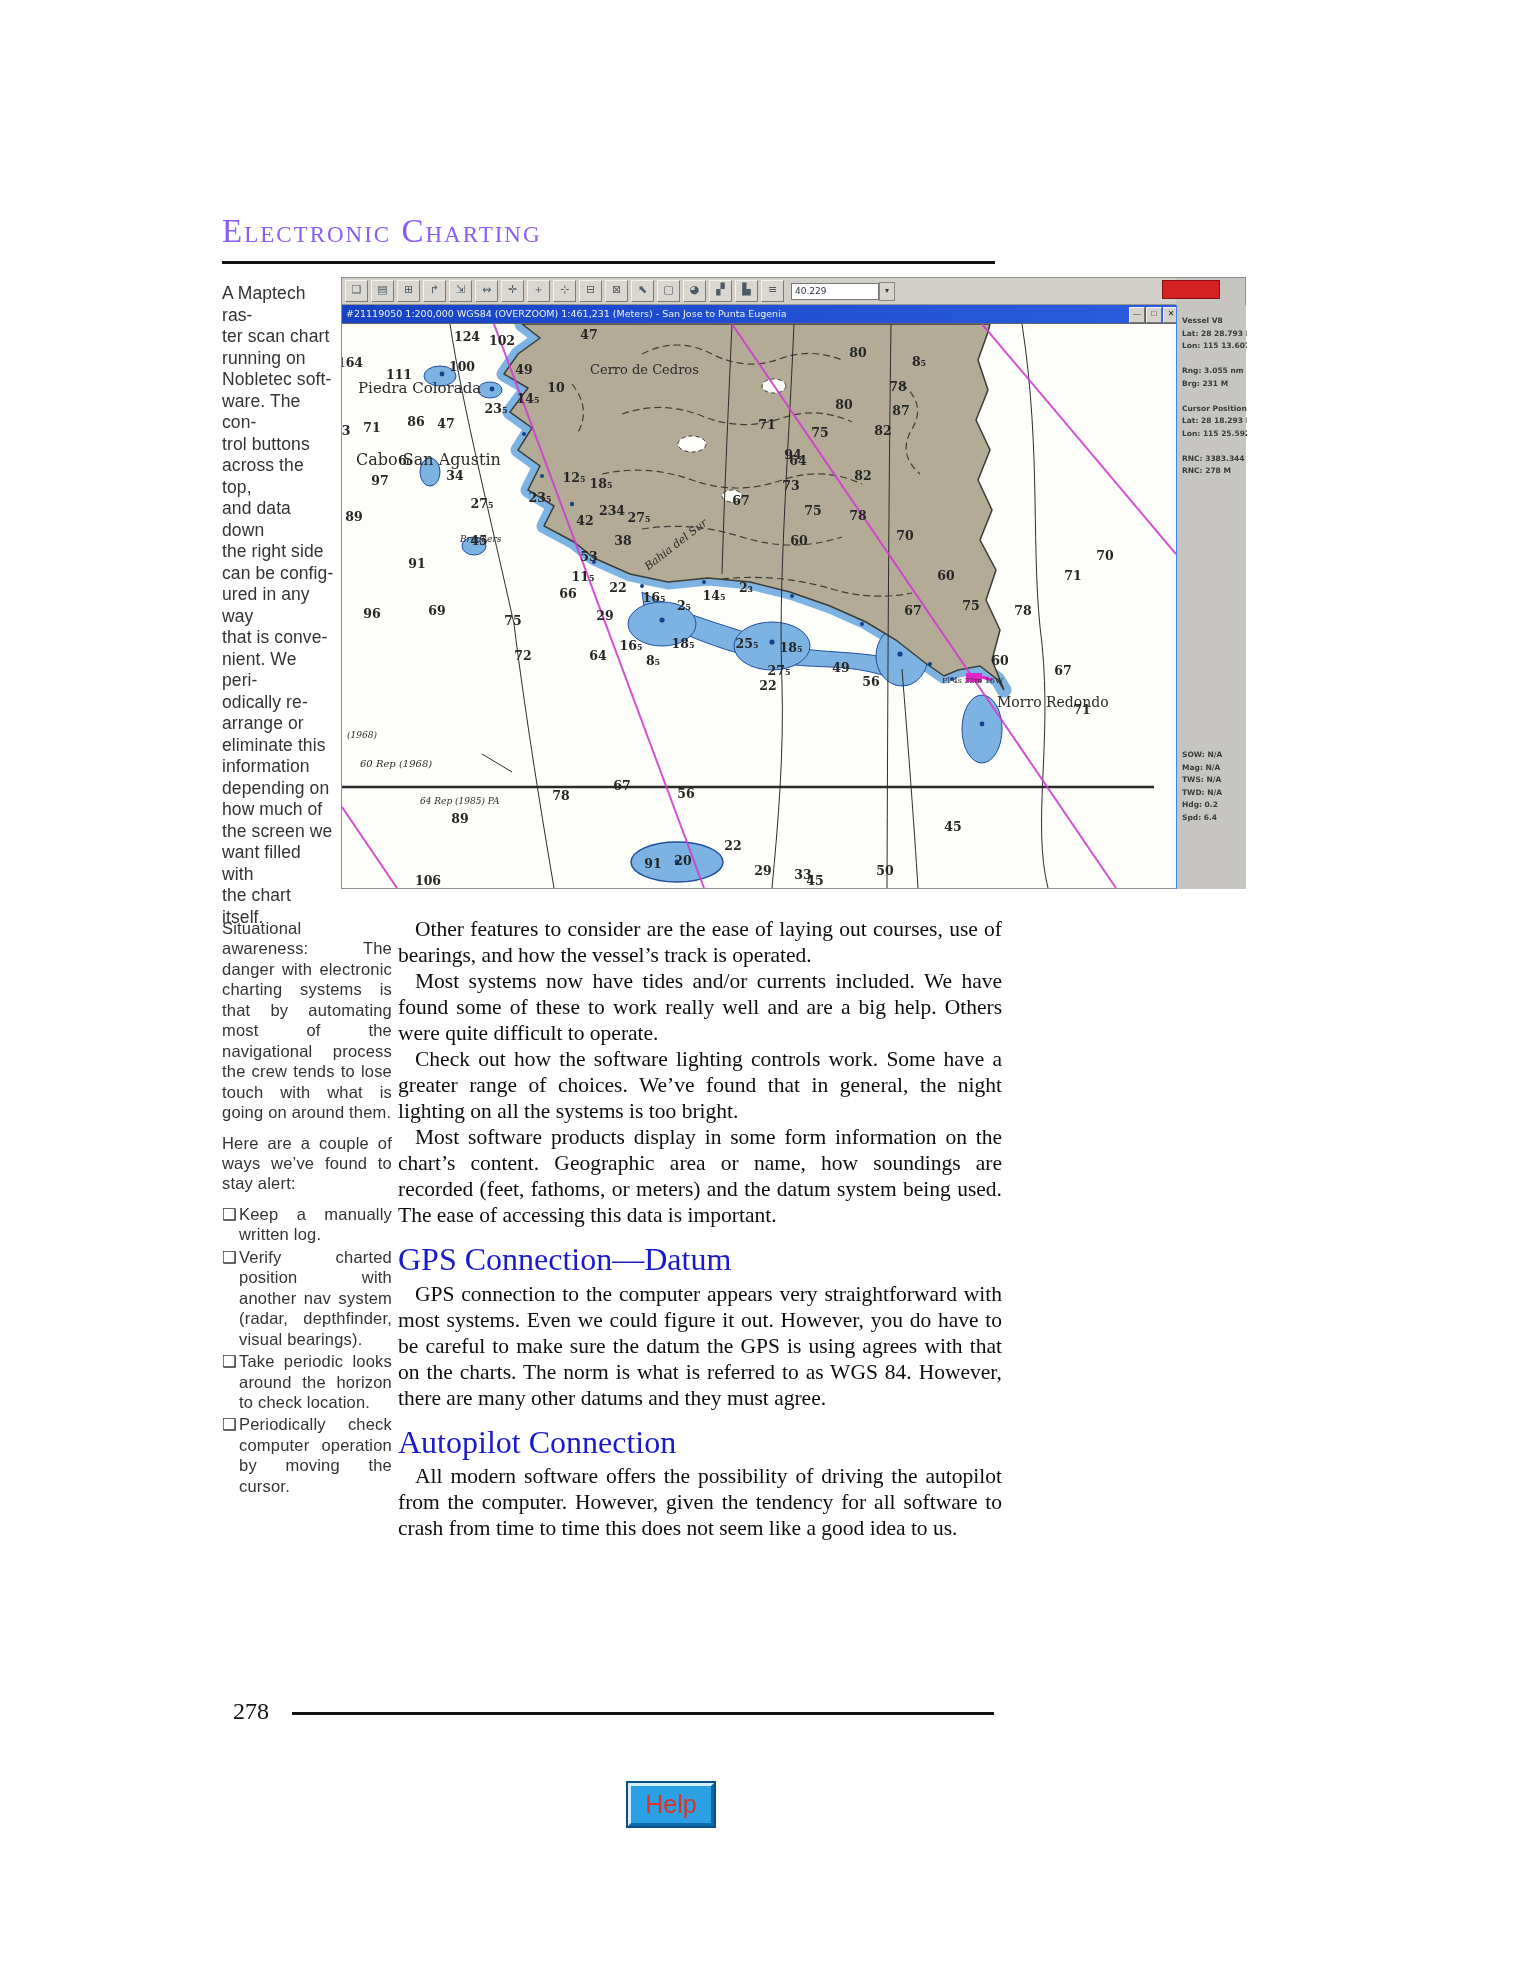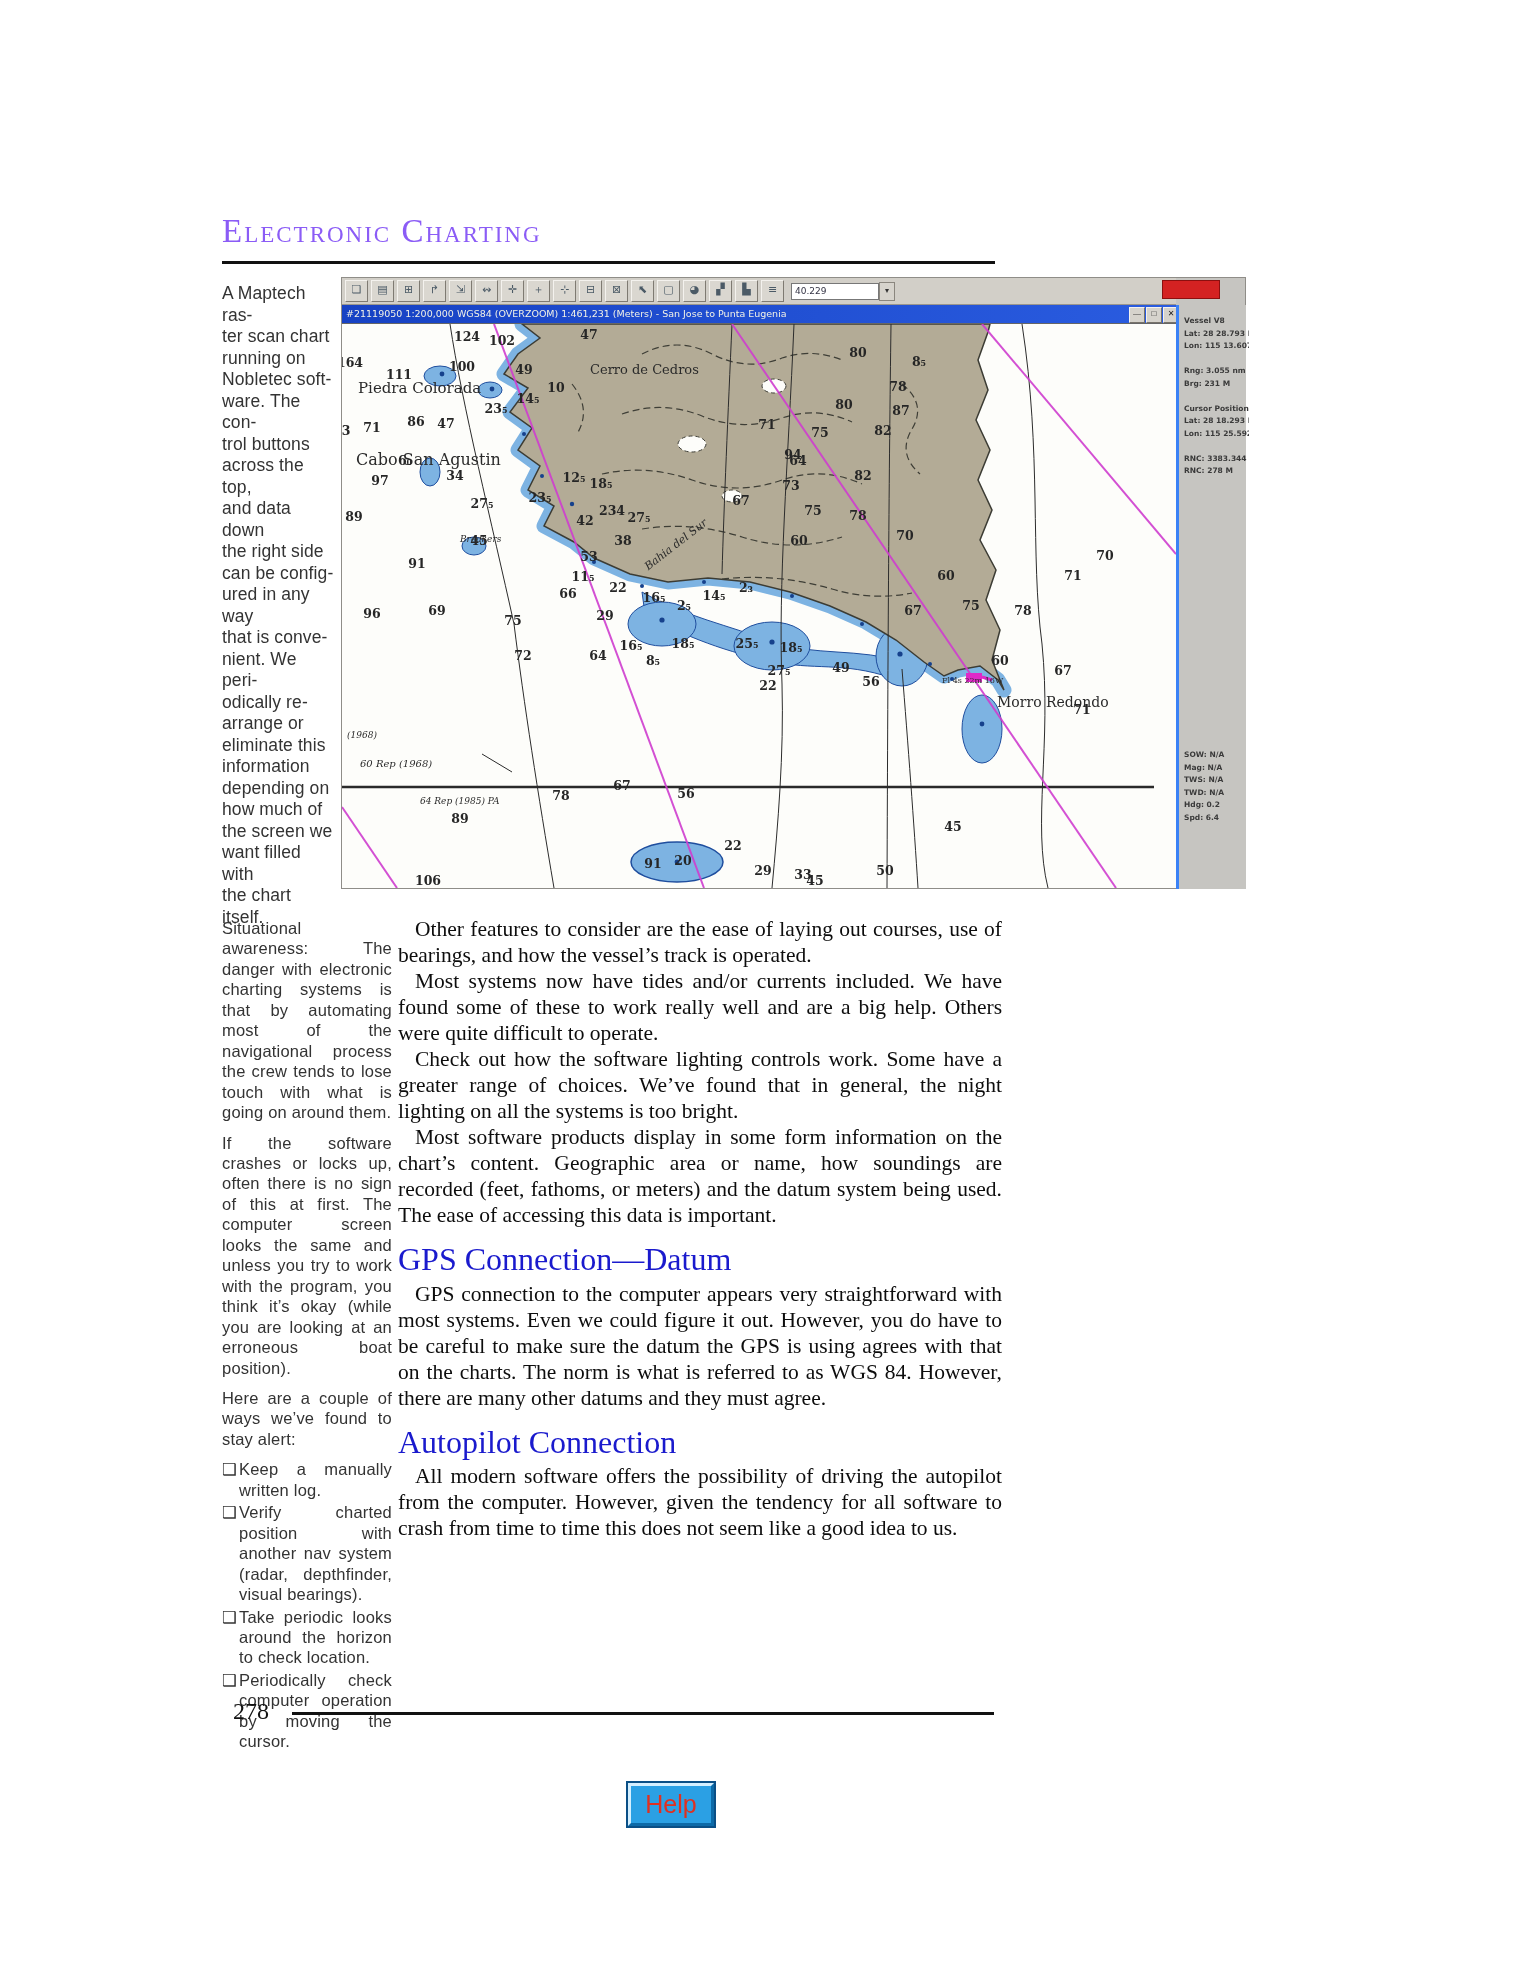--- a/index.html
+++ b/index.html
@@ -40,21 +40,21 @@
 
   #map{position:absolute;left:0;top:45px;width:834px;height:564px;background:#fdfdfa;overflow:hidden;
     border-top:1px solid #666;}
   #map svg{position:absolute;left:0;top:0;}
   .sounding{position:absolute;transform:translate(-50%,-50%);font-family:"DejaVu Serif",serif;
     font-size:12.5px;font-weight:bold;color:#262626;white-space:nowrap;z-index:3;}
   .map-label{position:absolute;font-family:"DejaVu Serif",serif;color:#2a2a2a;white-space:nowrap;z-index:3;}
   .map-label.it{font-style:italic;}
 
   #data-panel{position:absolute;left:834px;top:27px;width:70px;height:584px;background:#c6c5c1;
-    border-left:3px solid #3b82f6;box-sizing:border-box;}
+    border-left:1px solid #3b82f6;box-sizing:border-box;}
   .panel-line{font-family:"DejaVu Sans",sans-serif;font-size:7.5px;font-weight:bold;color:#3a3a3a;
     height:12.5px;line-height:12.5px;padding-left:5px;white-space:nowrap;overflow:hidden;}
   #panel-g1{position:absolute;left:0;top:10px;width:70px;}
   #panel-g2{position:absolute;left:0;top:444px;width:70px;}
 
   
   #sidebar{position:absolute;left:222px;top:918px;width:170px;
     font-family:"Liberation Sans",sans-serif;font-size:16.5px;line-height:1.24;color:#333;letter-spacing:.2px;}
   #sidebar p{margin:0 0 10px 0;text-align:justify;}
   .bullet{position:relative;padding-left:17px;margin:0 0 2px 0;text-align:justify;}
@@ -339,21 +339,20 @@
           <div class="panel-line">TWS: N/A</div>
           <div class="panel-line">TWD: N/A</div>
           <div class="panel-line">Hdg: 0.2</div>
           <div class="panel-line">Spd: 6.4</div>
         </div>
     </div>
   </div>
 
   <div id="sidebar">
       <p>Situational awareness: The danger with electronic charting systems is that by automating most of the navigational process the crew tends to lose touch with what is going on around them.</p>
-      <p>If the software crashes or locks up, often there is no sign of this at first. The computer screen looks the same and unless you try to work with the program, you think it’s okay (while you are looking at an erroneous boat position).</p>
       <p>Here are a couple of ways we’ve found to stay alert:</p>
       <div class="bullet"><span class="bmark">❑</span><span>Keep a manually written log.</span></div>
       <div class="bullet"><span class="bmark">❑</span><span>Verify charted position with another nav system (radar, depthfinder, visual bearings).</span></div>
       <div class="bullet"><span class="bmark">❑</span><span>Take periodic looks around the horizon to check location.</span></div>
       <div class="bullet"><span class="bmark">❑</span><span>Periodically check computer operation by moving the cursor.</span></div>
     </div>
   <div id="maincol">
       <p>Other features to consider are the ease of laying out courses, use of bearings, and how the vessel’s track is operated.</p>
       <p>Most systems now have tides and/or currents included. We have found some of these to work really well and are a big help. Others were quite difficult to operate.</p>
       <p>Check out how the software lighting controls work. Some have a greater range of choices. We’ve found that in general, the night lighting on all the systems is too bright.</p>

